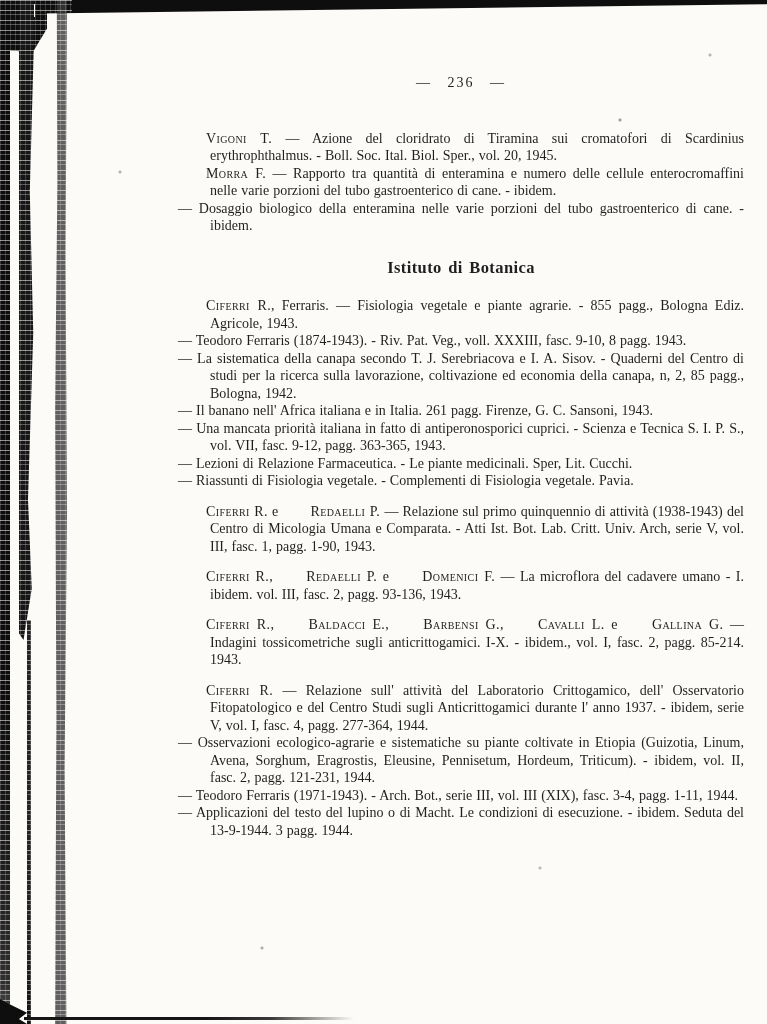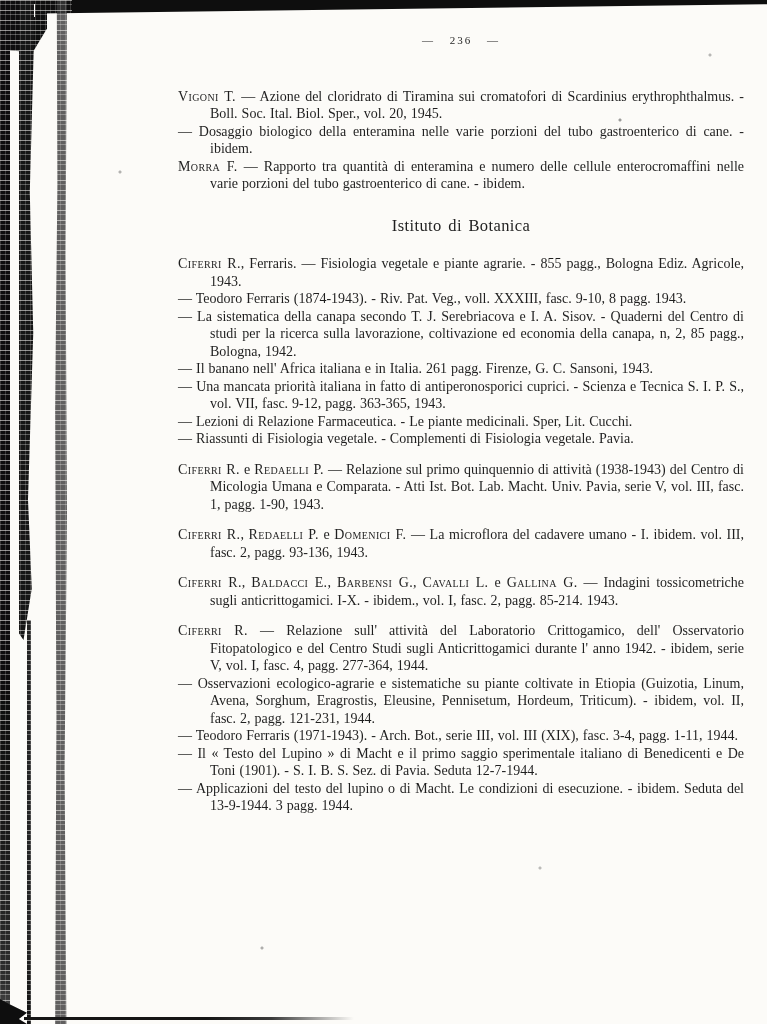--- a/index.html
+++ b/index.html
@@ -51,35 +51,35 @@
     clip-path:polygon(0 0,30% 18%,100% 55%,70% 80%,100% 100%,0 100%);}
   .bottom-line{position:absolute;left:24px;top:1017px;width:330px;height:3px;
     background:linear-gradient(90deg,#151515 0 55%,#3a3a3a 75%,rgba(0,0,0,0));}
   
   .content{
     position:absolute;left:178px;top:0;width:566px;
     color:var(--ink,#1f1f1f);
     font-size:14px;line-height:17.5px;
   }
   .pagenum{
-    padding-top:32px;text-align:center;font-size:11px;letter-spacing:2px;
+    padding-top:74px;text-align:center;font-size:14px;letter-spacing:2px;
     word-spacing:10px;
   }
   .bibliography{margin-top:38px;}
   .section-heading{
-    text-align:center;font-weight:normal;font-size:16.5px;letter-spacing:.4px;
+    text-align:center;font-weight:bold;font-size:16.5px;letter-spacing:.4px;
     margin:24px 0 21px;word-spacing:2px;
   }
   .entry{
     margin:0;text-align:justify;
     padding-left:32px;text-indent:-32px;
     word-spacing:.5px;
   }
   .entry-group + .entry-group{margin-top:13px;}
-  .sc{font-variant:small-caps;letter-spacing:.4px;}
+  .sc{font-variant:small-caps;letter-spacing:.4px;margin-left:28px;}
   .it{}
 </style>
 </head>
 <body>
 
 <div class="scan">
   <div class="paper"></div>
 
   <div class="top-edge"></div>
   <div class="corner"></div>
@@ -93,47 +93,46 @@
 
   <div class="bottom-blob"></div>
   <div class="bottom-line"></div>
 
   <div class="content">
     <div class="pagenum">— 236 —</div>
     <div class="bibliography">
         <div class="section">
           <div class="entry-group">
             <p class="entry"><span class="sc">Vigoni T.</span><span class=""> — Azione del cloridrato di Tiramina sui cromatofori di Scardinius erythrophthalmus. - </span><span class="it">Boll. Soc. Ital. Biol. Sper.</span><span class="">, vol. 20, 1945.</span></p>
+            <p class="entry"><span class="sc">Morra F.</span><span class=""> — Rapporto tra quantità di enteramina e numero delle cellule enterocromaffini nelle varie porzioni del tubo gastroenterico di cane. - </span><span class="it">ibidem</span><span class="">.</span></p>
             <p class="entry"><span class="">— Dosaggio biologico della enteramina nelle varie porzioni del tubo gastroenterico di cane. - </span><span class="it">ibidem</span><span class="">.</span></p>
-            <p class="entry"><span class="sc">Morra F.</span><span class=""> — Rapporto tra quantità di enteramina e numero delle cellule enterocromaffini nelle varie porzioni del tubo gastroenterico di cane. - </span><span class="it">ibidem</span><span class="">.</span></p>
           </div>
         </div>
         <div class="section">
           <div class="section-heading">Istituto di Botanica</div>
           <div class="entry-group">
             <p class="entry"><span class="sc">Ciferri R.</span><span class="">, </span><span class="it">Ferraris.</span><span class=""> — Fisiologia vegetale e piante agrarie. - 855 pagg., Bologna Ediz. Agricole, 1943.</span></p>
             <p class="entry"><span class="">— Teodoro Ferraris (1874-1943). - </span><span class="it">Riv. Pat. Veg.</span><span class="">, voll. XXXIII, fasc. 9-10, 8 pagg. 1943.</span></p>
             <p class="entry"><span class="">— La sistematica della canapa secondo T. J. Serebriacova e I. A. Sisov. - </span><span class="it">Quaderni del Centro di studi per la ricerca sulla lavorazione, coltivazione ed economia della canapa</span><span class="">, n, 2, 85 pagg., Bologna, 1942.</span></p>
             <p class="entry"><span class="">— Il banano nell' Africa italiana e in Italia. 261 pagg. Firenze, G. C. Sansoni, 1943.</span></p>
             <p class="entry"><span class="">— Una mancata priorità italiana in fatto di antiperonosporici cuprici. - </span><span class="it">Scienza e Tecnica</span><span class=""> S. I. P. S., vol. VII, fasc. 9-12, pagg. 363-365, 1943.</span></p>
             <p class="entry"><span class="">— Lezioni di Relazione Farmaceutica. - </span><span class="it">Le piante medicinali</span><span class="">. Sper, Lit. Cucchi.</span></p>
             <p class="entry"><span class="">— Riassunti di Fisiologia vegetale. - Complementi di Fisiologia vegetale. Pavia.</span></p>
           </div>
           <div class="entry-group">
-            <p class="entry"><span class="sc">Ciferri R.</span><span class=""> e </span><span class="sc">Redaelli P.</span><span class=""> — Relazione sul primo quinquennio di attività (1938-1943) del Centro di Micologia Umana e Comparata. - </span><span class="it">Atti Ist. Bot. Lab. Macht. Univ. Pavia</span><span class="">, serie V, vol. III, fasc. 1, pagg. 1-90, 1943.</span></p>
+            <p class="entry"><span class="sc">Ciferri R.</span><span class=""> e </span><span class="sc">Redaelli P.</span><span class=""> — Relazione sul primo quinquennio di attività (1938-1943) del Centro di Micologia Umana e Comparata. - </span><span class="it">Atti Ist. Bot. Lab. Critt. Univ. Arch</span><span class="">, serie V, vol. III, fasc. 1, pagg. 1-90, 1943.</span></p>
           </div>
           <div class="entry-group">
             <p class="entry"><span class="sc">Ciferri R.</span><span class="">, </span><span class="sc">Redaelli P.</span><span class=""> e </span><span class="sc">Domenici F.</span><span class=""> — La microflora del cadavere umano - I. </span><span class="it">ibidem</span><span class="">. vol. III, fasc. 2, pagg. 93-136, 1943.</span></p>
           </div>
           <div class="entry-group">
             <p class="entry"><span class="sc">Ciferri R.</span><span class="">, </span><span class="sc">Baldacci E.</span><span class="">, </span><span class="sc">Barbensi G.</span><span class="">, </span><span class="sc">Cavalli L.</span><span class=""> e </span><span class="sc">Gallina G.</span><span class=""> — Indagini tossicometriche sugli anticrittogamici. I-X. - </span><span class="it">ibidem</span><span class="">., vol. I, fasc. 2, pagg. 85-214. 1943.</span></p>
           </div>
           <div class="entry-group">
-            <p class="entry"><span class="sc">Ciferri R.</span><span class=""> — Relazione sull' attività del Laboratorio Crittogamico, dell' Osservatorio Fitopatologico e del Centro Studi sugli Anticrittogamici durante l' anno 1942. - </span><span class="it">ibidem</span><span class="">, serie V, vol. I, fasc. 4, pagg. 277-364, 1944.</span></p>
+            <p class="entry"><span class="sc">Ciferri R.</span><span class=""> — Relazione sull' attività del Laboratorio Crittogamico, dell' Osservatorio Fitopatologico e del Centro Studi sugli Anticrittogamici durante l' anno 1937. - </span><span class="it">ibidem</span><span class="">, serie V, vol. I, fasc. 4, pagg. 277-364, 1944.</span></p>
             <p class="entry"><span class="">— Osservazioni ecologico-agrarie e sistematiche su piante coltivate in Etiopia (Guizotia, Linum, Avena, Sorghum, Eragrostis, Eleusine, Pennisetum, Hordeum, Triticum). - </span><span class="it">ibidem</span><span class="">, vol. II, fasc. 2, pagg. 121-231, 1944.</span></p>
             <p class="entry"><span class="">— Teodoro Ferraris (1971-1943). - </span><span class="it">Arch. Bot.</span><span class="">, serie III, vol. III (XIX), fasc. 3-4, pagg. 1-11, 1944.</span></p>
-            <p class="entry"><span class="">— Il « Testo del Lupino » di Macht e il primo saggio sperimentale italiano di Benedicenti e De Toni (1901). - </span><span class="it">S. I. B. S. Sez. di Pavia</span><span class="">. Seduta 12-7-1944.</span></p>
             <p class="entry"><span class="">— Applicazioni del testo del lupino o di Macht. Le condizioni di esecuzione. - </span><span class="it">ibidem</span><span class="">. Seduta del 13-9-1944. 3 pagg. 1944.</span></p>
           </div>
         </div>
       </div>
   </div>
 </div>
 
 </body></html>

